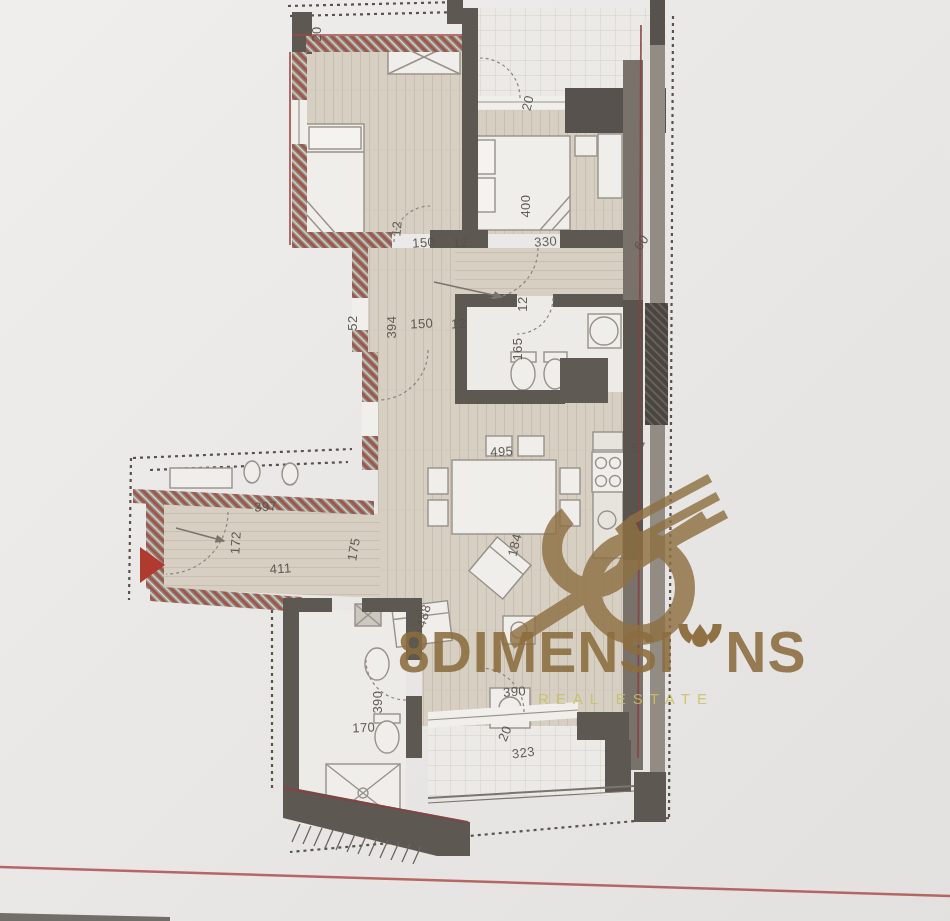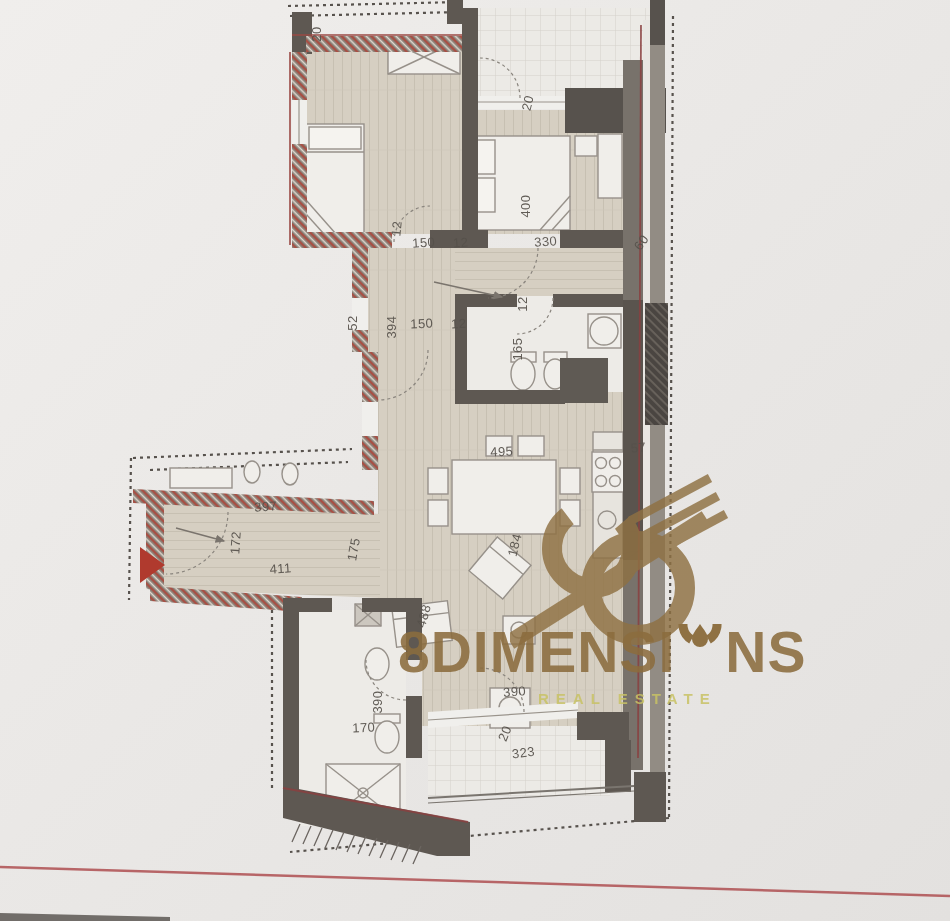--- a/index.html
+++ b/index.html
@@ -16,21 +16,21 @@
   .wm{position:absolute;left:398px;top:432px;width:470px;height:300px;pointer-events:none;}
   .wm-mark{position:absolute;left:112px;top:14px;width:226px;height:216px;opacity:.82;}
   .wm-line{
     position:absolute;left:0px;top:192px;white-space:nowrap;
     font-size:57px;font-weight:600;letter-spacing:1px;
     color:rgba(139,108,62,.88);line-height:1;
   }
   .wm-house{display:inline-block;width:46px;height:52px;vertical-align:-4px;margin:0 2px;}
   .wm-sub{
     position:absolute;left:140px;top:258px;
-    font-size:15px;font-weight:700;letter-spacing:7px;
+    font-size:15px;font-weight:400;letter-spacing:7px;
     color:rgba(200,194,100,.85);
   }
 </style>
 </head>
 <body>
 
 <svg id="plan-svg" width="950" height="921" viewBox="0 0 950 921">
   <defs>
     <pattern id="wood" width="9" height="60" patternUnits="userSpaceOnUse">
       <rect width="9" height="60" fill="#d6cfc2"></rect>

